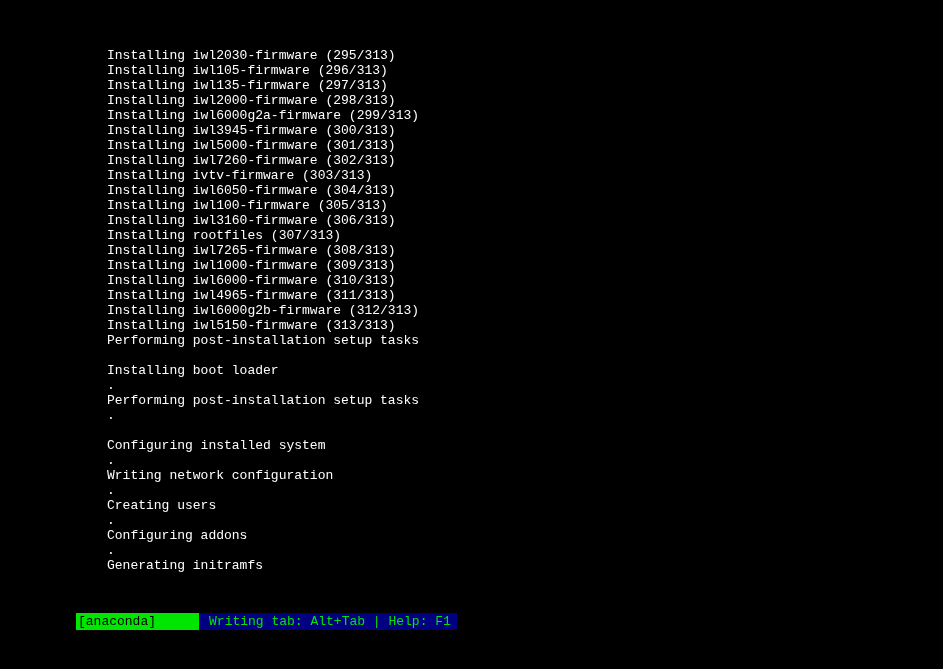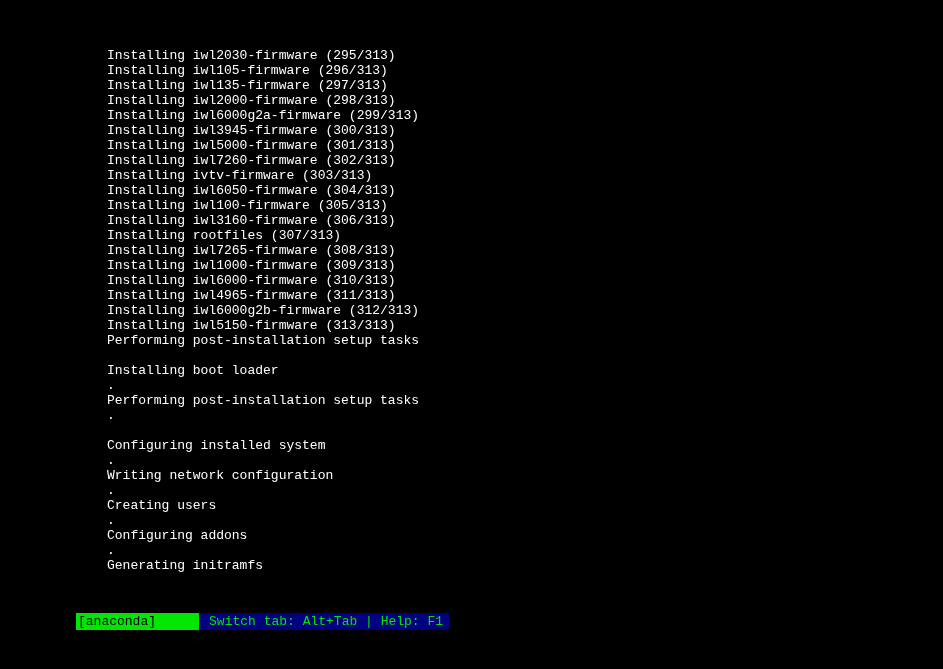--- a/index.html
+++ b/index.html
@@ -67,15 +67,15 @@
 <body>
 
 <div class="terminal" id="terminal-lines"><div class="line">Installing iwl2030-firmware (295/313)</div><div class="line">Installing iwl105-firmware (296/313)</div><div class="line">Installing iwl135-firmware (297/313)</div><div class="line">Installing iwl2000-firmware (298/313)</div><div class="line">Installing iwl6000g2a-firmware (299/313)</div><div class="line">Installing iwl3945-firmware (300/313)</div><div class="line">Installing iwl5000-firmware (301/313)</div><div class="line">Installing iwl7260-firmware (302/313)</div><div class="line">Installing ivtv-firmware (303/313)</div><div class="line">Installing iwl6050-firmware (304/313)</div><div class="line">Installing iwl100-firmware (305/313)</div><div class="line">Installing iwl3160-firmware (306/313)</div><div class="line">Installing rootfiles (307/313)</div><div class="line">Installing iwl7265-firmware (308/313)</div><div class="line">Installing iwl1000-firmware (309/313)</div><div class="line">Installing iwl6000-firmware (310/313)</div><div class="line">Installing iwl4965-firmware (311/313)</div><div class="line">Installing iwl6000g2b-firmware (312/313)</div><div class="line">Installing iwl5150-firmware (313/313)</div><div class="line">Performing post-installation setup tasks</div><div class="line"></div><div class="line">Installing boot loader</div><div class="line">.</div><div class="line">Performing post-installation setup tasks</div><div class="line">.</div><div class="line"></div><div class="line">Configuring installed system</div><div class="line">.</div><div class="line">Writing network configuration</div><div class="line">.</div><div class="line">Creating users</div><div class="line">.</div><div class="line">Configuring addons</div><div class="line">.</div><div class="line">Generating initramfs</div></div>
 
 <div class="status-bar">
   <div class="tabs-section">
     <span>[anaconda]</span>
     <span>     </span>
   </div>
   <div class="help-section">
-    <span>Switch tab: Alt+Tab | Help: F1</span>
+    <span>Writing tab: Alt+Tab | Help: F1</span>
   </div>
 </div>
 
 </body></html>

